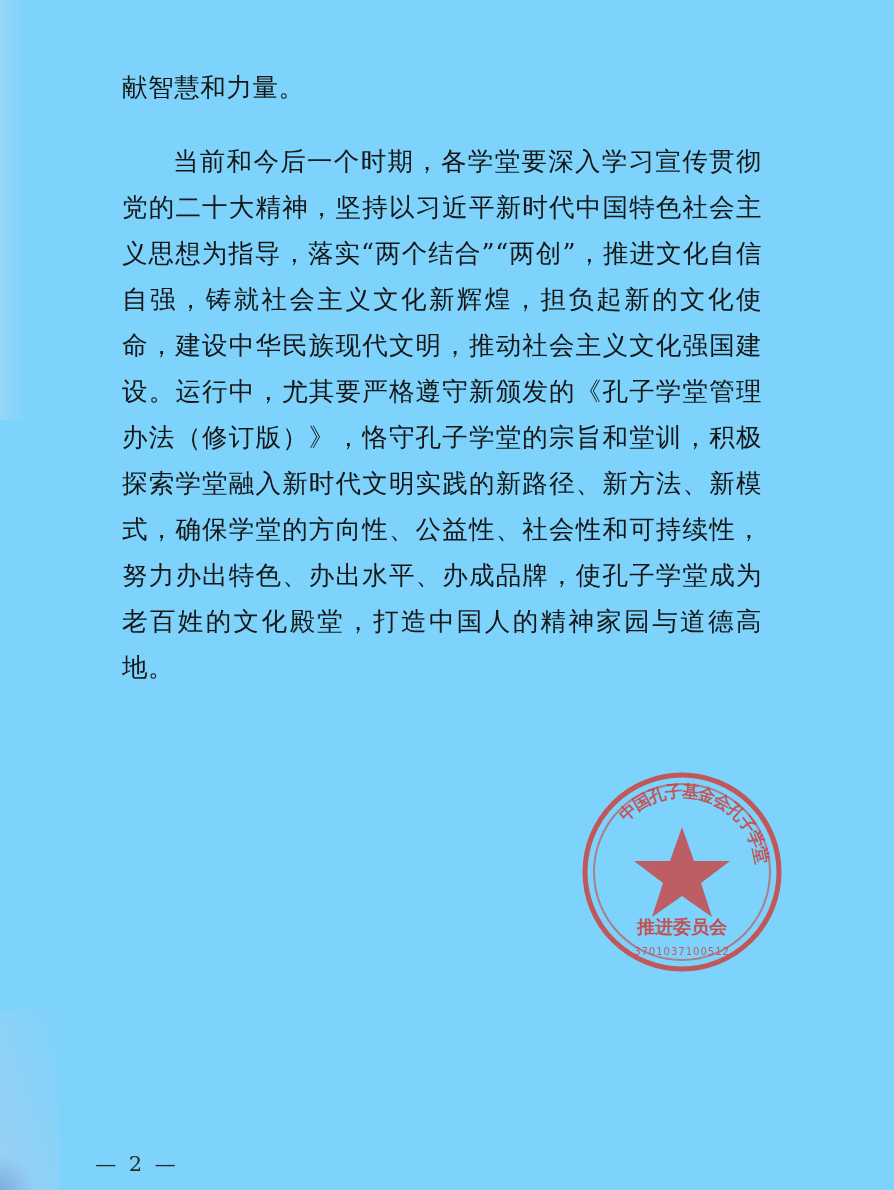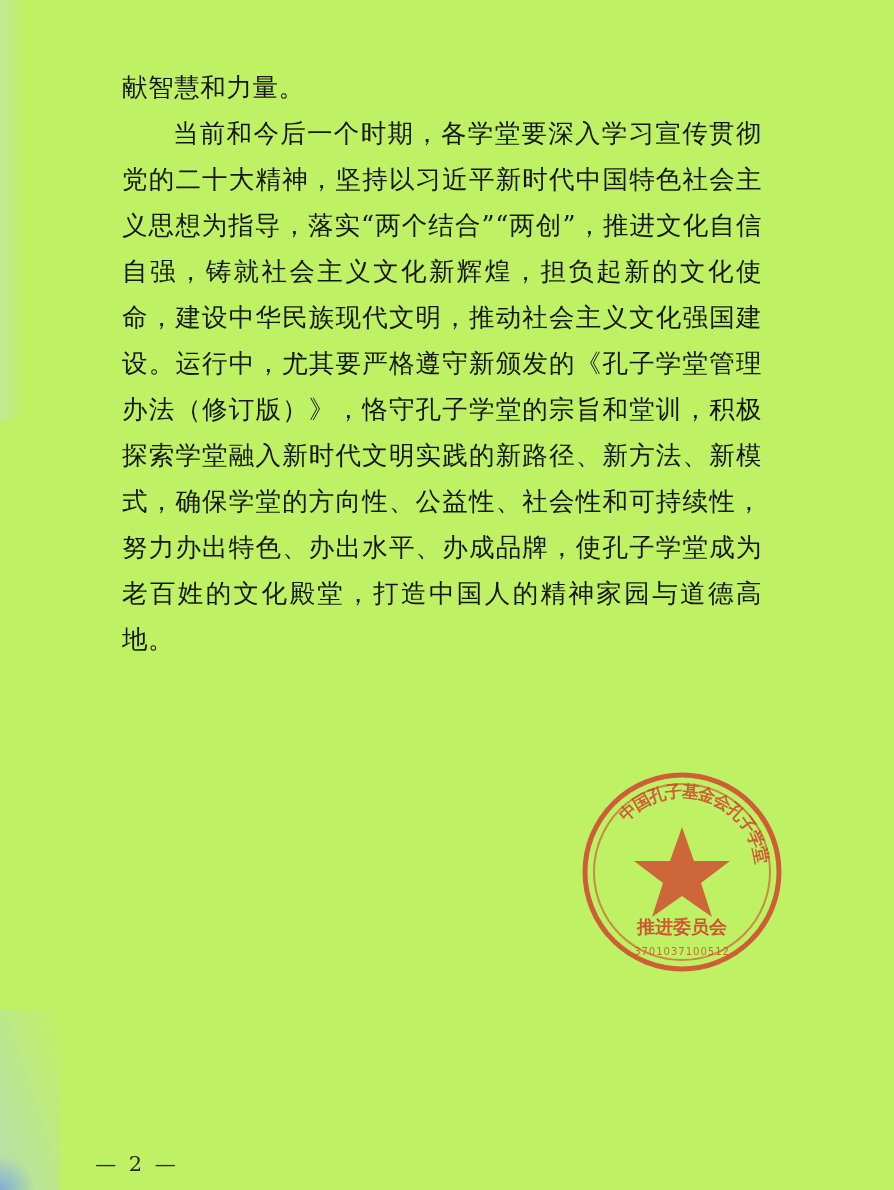--- a/index.html
+++ b/index.html
@@ -13,21 +13,21 @@
     position: relative;
     overflow: hidden;
     font-family: "DejaVu Serif", "Liberation Serif", serif;
     color: #1a1a1a;
   }
 
   
   .page {
     position: absolute;
     inset: 0;
-    background: #bef264;
+    background: #7dd3fc;
   }
   .corner-tint {
     position: absolute;
     left: 0;
     bottom: 0;
     width: 60px;
     height: 180px;
     background: linear-gradient(to top right, rgba(180,205,235,0.55), rgba(255,255,255,0));
     pointer-events: none;
   }
@@ -61,20 +61,21 @@
     letter-spacing: 0.6px;
     text-align: justify;
     text-justify: inter-ideograph;
     color: #161616;
   }
   .para {
     margin: 0 0 0 0;
   }
   .para.indent {
     text-indent: 2em;
+    margin-top: 28px;
   }
 
   .attach {
     position: absolute;
     left: 122px;
     top: 634px;
     width: 740px;
     font-size: 25.5px;
     line-height: 46px;
     letter-spacing: 0.6px;

